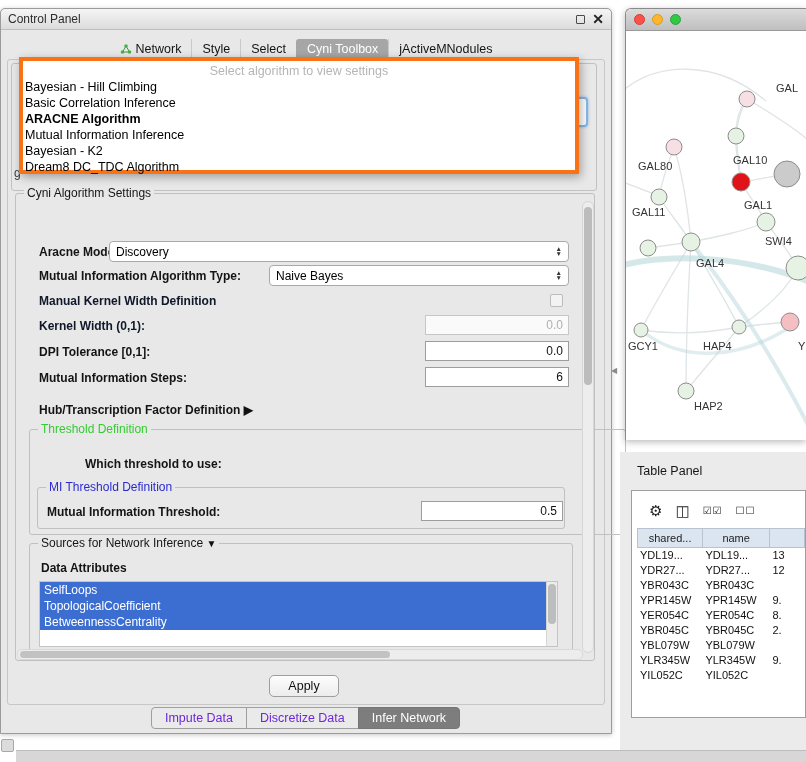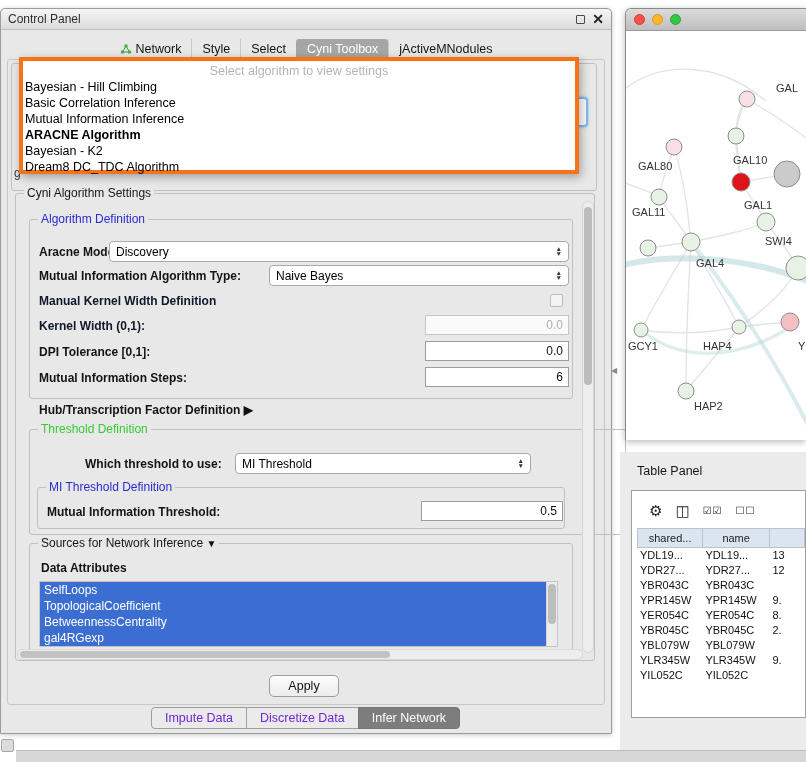--- a/index.html
+++ b/index.html
@@ -168,34 +168,31 @@
   <div class="tab-content-border"></div>
   <div class="outer-group"></div>
   <span class="g-frag">g</span>
   <div class="focus-frag"></div>
 
   <div class="popup">
     <div class="popup-hint">Select algorithm to view settings</div>
     <div id="popup-items">
         <div class="popup-item">Bayesian - Hill Climbing</div>
         <div class="popup-item">Basic Correlation Inference</div>
+        <div class="popup-item selected">ARACNE Algorithm</div>
         <div class="popup-item">Mutual Information Inference</div>
-        <div class="popup-item selected">ARACNE Algorithm</div>
         <div class="popup-item">Bayesian - K2</div>
         <div class="popup-item">Dream8 DC_TDC Algorithm</div>
       </div>
   </div>
 
   <div class="group" style="left:14px;top:184px;width:580px;height:468px">
     <span class="gtitle">Cyni Algorithm Settings</span>
   </div>
 
-  <div class="group" style="left:28px;top:210px;width:544px;height:180px">
-    <span class="gtitle blue">Algorithm Definition</span>
-  </div>
 
   <span class="flabel" style="left:38px;top:236px">Aracne Mode:</span>
   <div class="combo" style="left:108px;top:232px;width:460px">
     <span>Discovery</span>
     <span class="spin">
         <span>▲</span>
         <span>▼</span>
       </span>
   </div>
 
@@ -229,27 +226,20 @@
   <span class="flabel" style="left:38px;top:394px">
     <span>Hub/Transcription Factor Definition</span>
     <span class="arrow-right" style="font-size:12px"> ▶</span>
   </span>
 
   <div class="group" style="left:28px;top:420px;width:597px;height:106px">
     <span class="gtitle green">Threshold Definition</span>
   </div>
 
   <span class="flabel" style="left:84px;top:448px">Which threshold to use:</span>
-  <div class="combo" style="left:234px;top:444px;width:296px">
-    <span>MI Threshold</span>
-    <span class="spin">
-        <span>▲</span>
-        <span>▼</span>
-      </span>
-  </div>
 
   <div class="group" style="left:36px;top:478px;width:528px;height:42px">
     <span class="gtitle blue">MI Threshold Definition</span>
   </div>
   <span class="flabel" style="left:46px;top:496px">Mutual Information Threshold:</span>
   <div class="tfield" style="left:420px;top:492px;width:142px">
     <span>0.5</span>
   </div>
 
   <div class="group" style="left:28px;top:534px;width:544px;height:110px">
@@ -258,21 +248,20 @@
       <span class="arrow-down"> ▼</span>
     </span>
   </div>
   <span class="flabel" style="left:40px;top:552px">Data Attributes</span>
 
   <div class="attr-list">
     <div class="attr-rows" id="attr-list">
         <div class="attr-row">SelfLoops</div>
         <div class="attr-row">TopologicalCoefficient</div>
         <div class="attr-row">BetweennessCentrality</div>
-        <div class="attr-row">gal4RGexp</div>
       </div>
     <div class="attr-vscroll">
         <div class="attr-vthumb"></div>
       </div>
   </div>
 
   <div class="vscroll">
       <div class="vthumb"></div>
     </div>
   <div class="hscroll">

